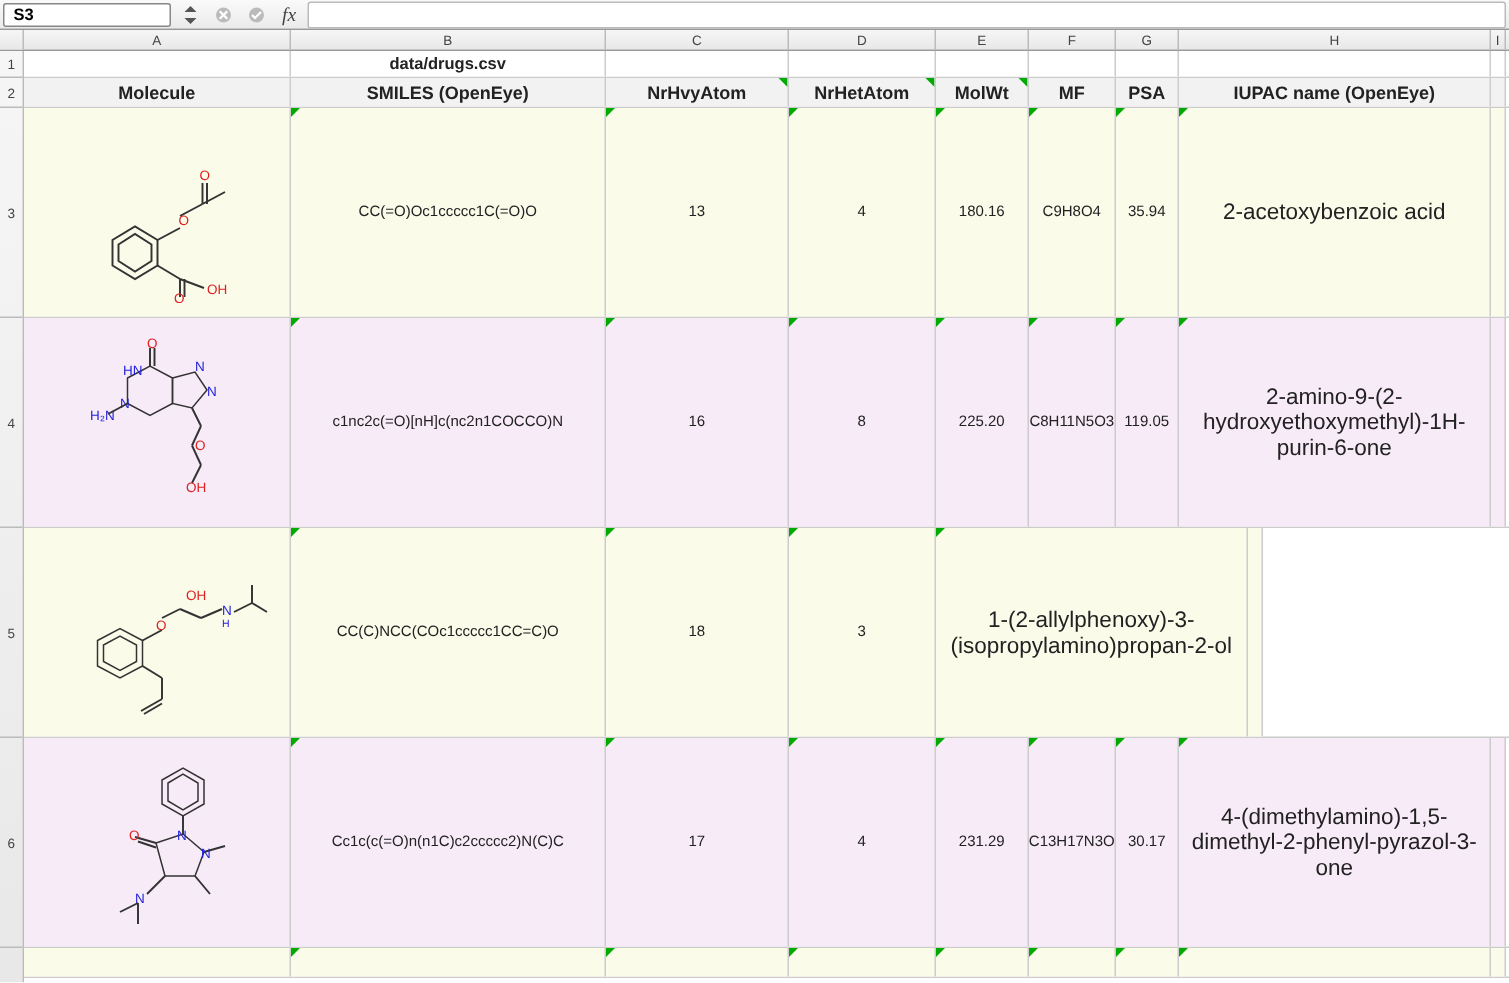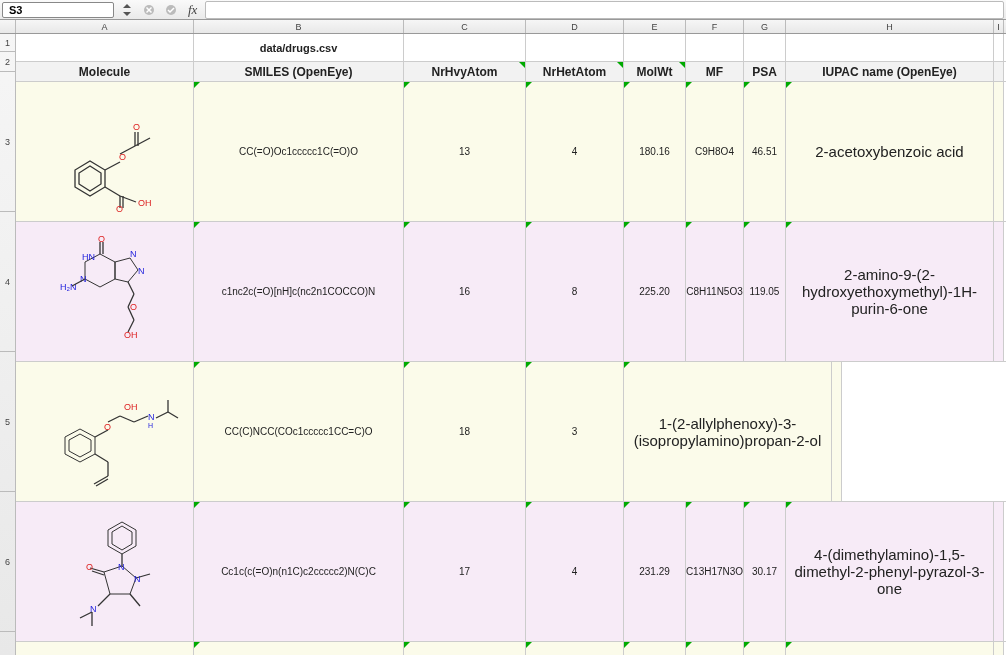--- a/index.html
+++ b/index.html
@@ -194,21 +194,21 @@
     <div class="row-h" style="height:18px">1</div>
     <div class="row-h" style="height:20px">2</div>
     <div class="row-h" style="height:140px">3</div>
     <div class="row-h" style="height:140px">4</div>
     <div class="row-h" style="height:140px">5</div>
     <div class="row-h" style="height:140px">6</div>
   </div>
 
   <div class="sheet">
 
-    <div class="row title-row" style="height:28px">
+    <div class="row title-row" style="height:18px">
       <div class="cell wA"></div>
       <div class="cell wB bold">data/drugs.csv</div>
       <div class="cell wC"></div>
       <div class="cell wD"></div>
       <div class="cell wE"></div>
       <div class="cell wF"></div>
       <div class="cell wG"></div>
       <div class="cell wH"></div>
       <div class="cell wI"></div>
     </div>
@@ -245,21 +245,21 @@
             <text x="86" y="120" class="red">O</text>
             <text x="108" y="114" class="red">OH</text>
           </svg>
         </div>
       </div>
       <div class="cell wB green-tick">CC(=O)Oc1ccccc1C(=O)O</div>
       <div class="cell wC green-tick">13</div>
       <div class="cell wD green-tick">4</div>
       <div class="cell wE green-tick">180.16</div>
       <div class="cell wF green-tick">C9H8O4</div>
-      <div class="cell wG green-tick">46.51</div>
+      <div class="cell wG green-tick">35.94</div>
       <div class="cell wH green-tick iupac">2-acetoxybenzoic acid</div>
       <div class="cell wI"></div>
     </div>
 
     <div class="row bg-pink" style="height:140px">
       <div class="cell wA">
         <div class="mol-box">
           <svg class="mol" viewBox="0 0 150 120">
             <polygon points="55,30 70,22 85,30 85,47 70,55 55,47" fill="none" stroke="#333"></polygon>
             <line x1="70" y1="22" x2="70" y2="10"></line>

